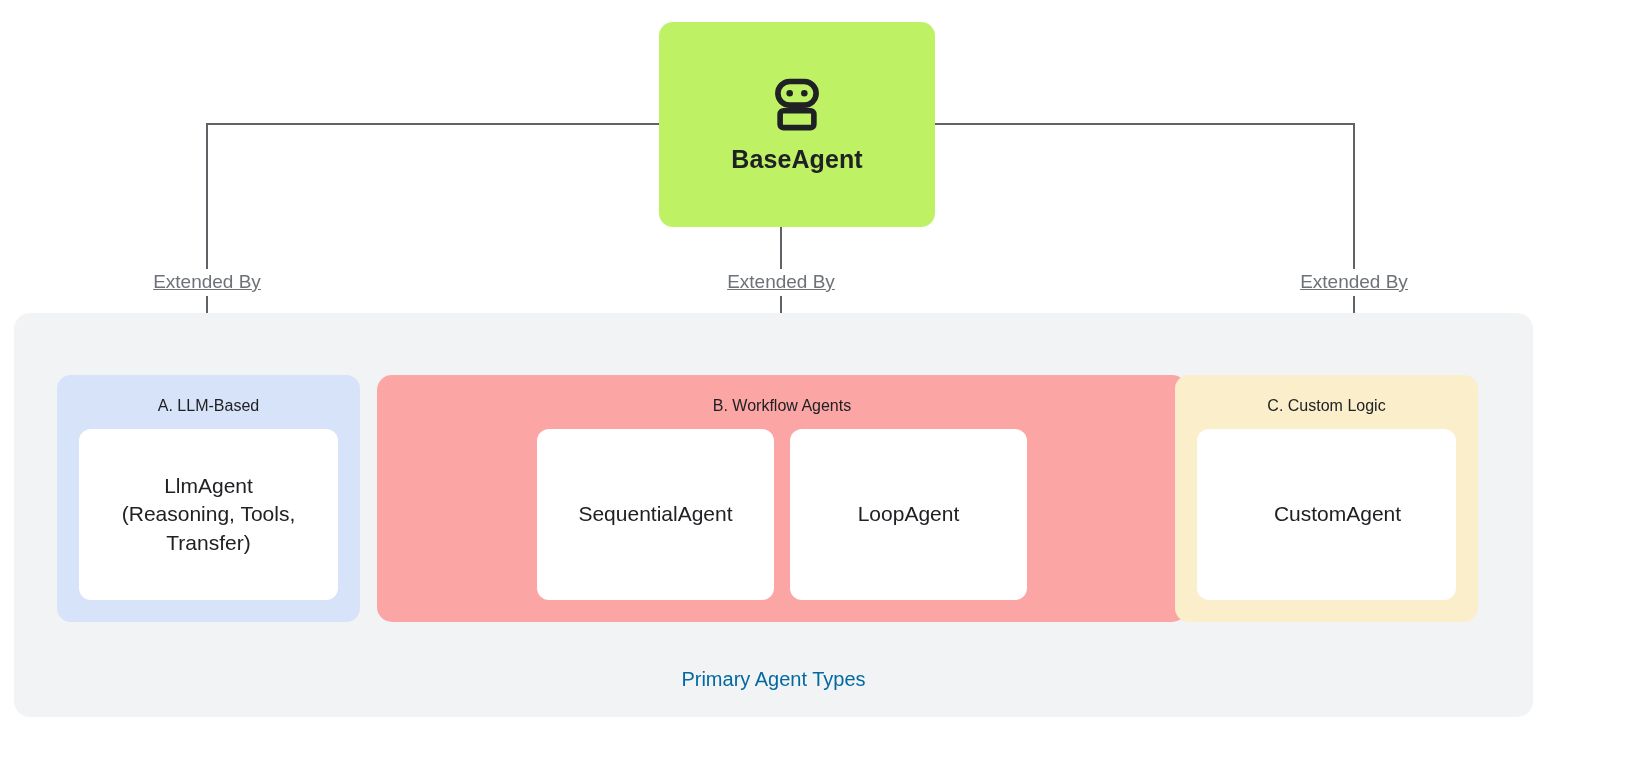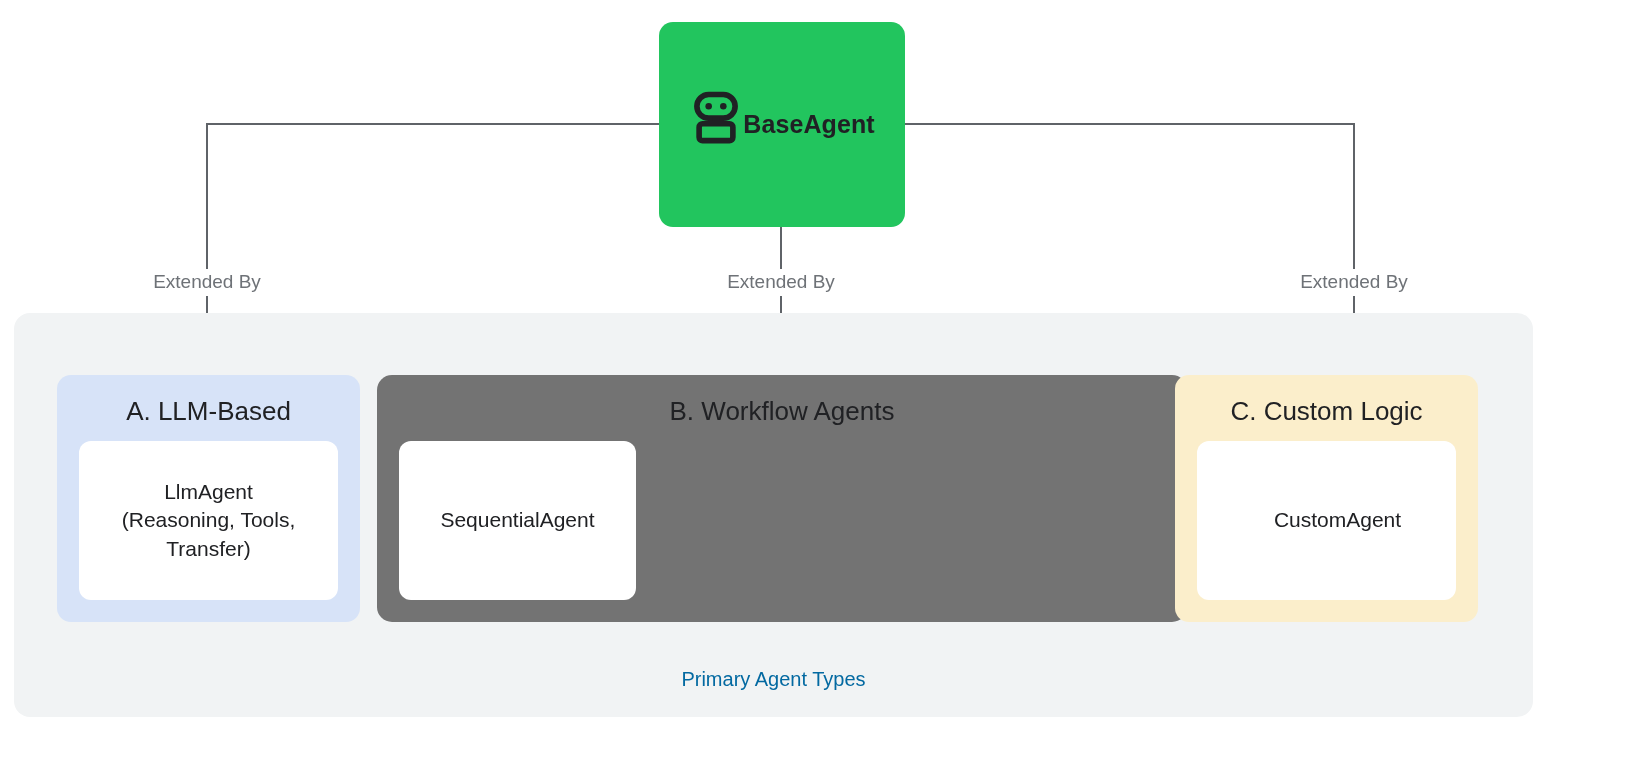--- a/index.html
+++ b/index.html
@@ -28,25 +28,26 @@
     width: 1646px;
     height: 772px;
     pointer-events: none;
   }
 
   
   .root-node {
     position: absolute;
     left: 659px;
     top: 22px;
-    width: 246px;
+    width: 276px;
     height: 205px;
-    background: #22c55e;
+    background: #bef264;
     border-radius: 14px;
     display: flex;
+    flex-direction: column;
     align-items: center;
     justify-content: center;
     box-sizing: border-box;
     z-index: 3;
   }
   .root-icon {
     width: 54px;
     height: 54px;
     display: block;
     margin-bottom: 16px;
@@ -63,20 +64,21 @@
   .edge-label {
     position: absolute;
     font-size: 19px;
     color: #6e7277;
     background: #ffffff;
     padding: 2px 8px;
     white-space: nowrap;
     transform: translateX(-50%);
     z-index: 2;
     line-height: 1.2;
+    text-decoration: underline;
   }
   .edge-label.l1 { left: 207px; top: 269px; }
   .edge-label.l2 { left: 781px; top: 269px; }
   .edge-label.l3 { left: 1354px; top: 269px; }
 
   
   .group-container {
     position: absolute;
     left: 14px;
     top: 313px;
@@ -103,34 +105,35 @@
     position: absolute;
     top: 375px;
     border-radius: 14px;
     box-sizing: border-box;
     display: flex;
     flex-direction: column;
     align-items: center;
     z-index: 2;
   }
   .group-card .group-title {
-    font-size: 26px;
+    font-size: 16px;
     color: #202124;
     margin-top: 21px;
     margin-bottom: 14px;
     line-height: 1.2;
     white-space: nowrap;
   }
   .group-body {
     display: flex;
     flex-direction: row;
     gap: 16px;
     padding: 0 22px 22px 22px;
     box-sizing: border-box;
     width: 100%;
+    justify-content: center;
     flex: 1;
   }
   .leaf-card {
     background: #ffffff;
     border-radius: 12px;
     display: flex;
     align-items: center;
     justify-content: center;
     text-align: center;
     font-size: 21px;
@@ -147,21 +150,21 @@
     height: 247px;
     background: #d7e3f8;
   }
   #group-a .leaf-card { width: 259px; }
 
   
   #group-b {
     left: 377px;
     width: 810px;
     height: 247px;
-    background: #737373;
+    background: #fca5a5;
     border-radius: 15px;
   }
   #group-b .leaf-card { width: 237px; }
 
   
   #group-c {
     left: 1175px;
     width: 303px;
     height: 247px;
     background: #fbeecb;
@@ -212,20 +215,21 @@
     <div class="group-title">A. LLM-Based</div>
     <div class="group-body">
       <div class="leaf-card">LlmAgent<br>(Reasoning, Tools,<br>Transfer)</div>
     </div>
   </div>
 
   <div class="group-card" id="group-b">
     <div class="group-title">B. Workflow Agents</div>
     <div class="group-body">
       <div class="leaf-card">SequentialAgent</div>
+      <div class="leaf-card">LoopAgent</div>
     </div>
   </div>
 
   <div class="group-card" id="group-c">
     <div class="group-title">C. Custom Logic</div>
     <div class="group-body">
       <div class="leaf-card">CustomAgent</div>
     </div>
   </div>
 

